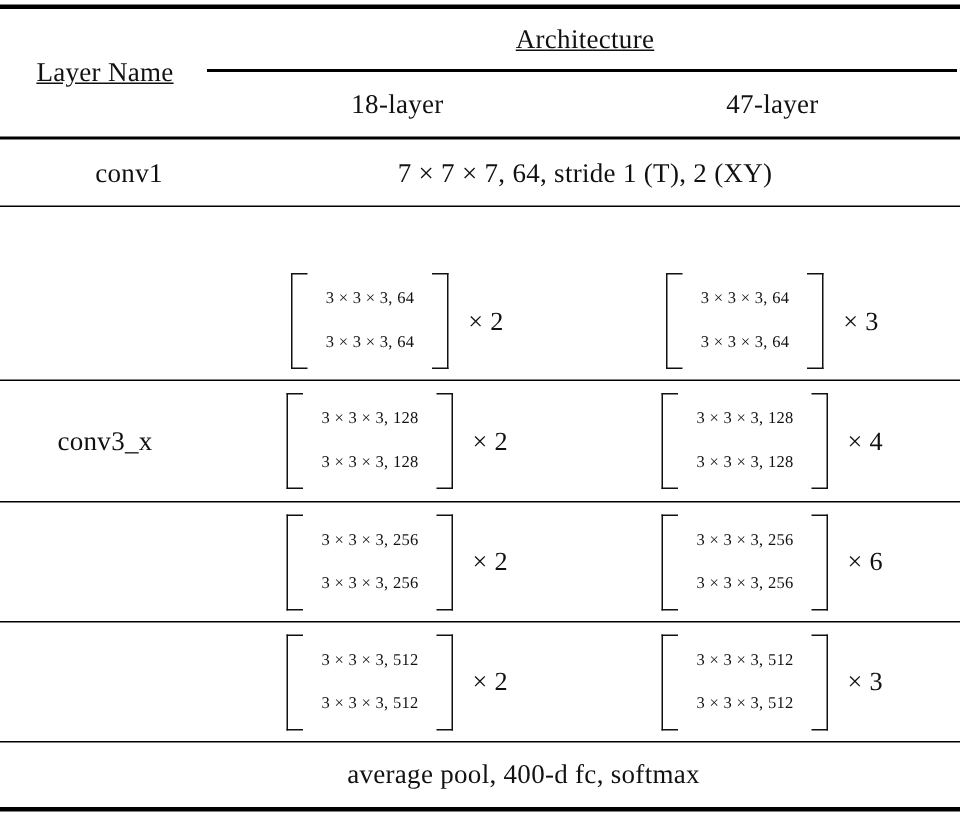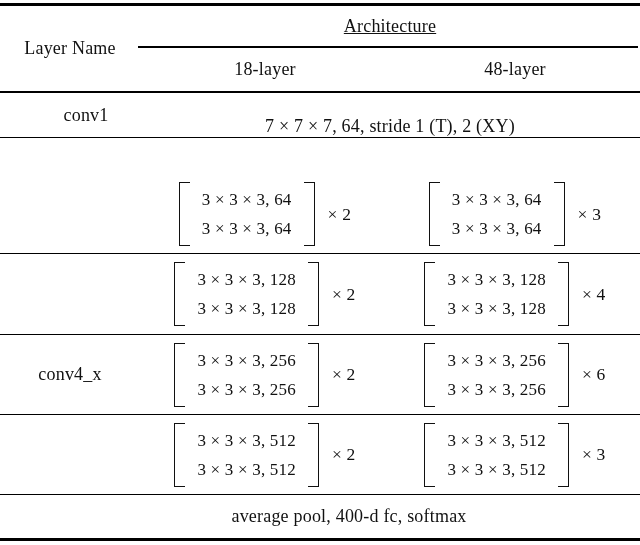--- a/index.html
+++ b/index.html
@@ -47,21 +47,21 @@
   .bracket.right {
     border-right: 1.6px solid #111;
     border-top: 1.6px solid #111;
     border-bottom: 1.6px solid #111;
   }
   .matrix-lines {
     display: flex;
     flex-direction: column;
     justify-content: center;
     padding: 0 12px;
-    font-size: 17px;
+    font-size: 11px;
   }
   .matrix-lines .mline {
     line-height: 29px;
     text-align: center;
   }
   .mult {
     margin-left: 13px;
     font-size: 17.5px;
   }
 </style>
@@ -73,27 +73,27 @@
   <div class="rule" style="left:0; top:3px; width:640px; height:3px;"></div>
   <div class="rule" style="left:138px; top:46px; width:500px; height:1.5px;"></div>
   <div class="rule" style="left:0; top:91px; width:640px; height:2px;"></div>
   <div class="rule" style="left:0; top:137px; width:640px; height:1.3px;"></div>
   <div class="rule" style="left:0; top:253px; width:640px; height:1.3px;"></div>
   <div class="rule" style="left:0; top:334px; width:640px; height:1.3px;"></div>
   <div class="rule" style="left:0; top:414px; width:640px; height:1.3px;"></div>
   <div class="rule" style="left:0; top:494px; width:640px; height:1.3px;"></div>
   <div class="rule" style="left:0; top:538px; width:640px; height:3px;"></div>
 
-  <div class="cell" style="left:0; top:6px; width:140px; height:85px;">Layer Name</div>
+  <div class="cell" style="left:0; top:6px; width:140px; height:85px;text-decoration:underline;">Layer Name</div>
   <div class="cell" style="left:140px; top:6px; width:500px; height:40px;text-decoration:underline;">Architecture</div>
   <div class="cell" style="left:140px; top:48px; width:250px; height:42px;">18-layer</div>
-  <div class="cell" style="left:390px; top:48px; width:250px; height:42px;">48-layer</div>
+  <div class="cell" style="left:390px; top:48px; width:250px; height:42px;">47-layer</div>
 
   <div class="cell" style="left:16px; top:93px; width:140px; height:44px;">conv1</div>
-  <div class="cell" style="left:140px; top:104px; width:500px; height:44px;">7 × 7 × 7, 64, stride 1 (T), 2 (XY)</div>
+  <div class="cell" style="left:140px; top:93px; width:500px; height:44px;">7 × 7 × 7, 64, stride 1 (T), 2 (XY)</div>
 
   <div class="cell" style="left:140px; top:175px; width:250px; height:78px;">
     <div class="matrix-block">
       <div class="bracket left"></div>
       <div class="matrix-lines">
         <div class="mline">3 × 3 × 3, 64</div>
         <div class="mline">3 × 3 × 3, 64</div>
       </div>
       <div class="bracket right"></div>
       <div class="mult">× 2</div>
@@ -104,20 +104,21 @@
       <div class="bracket left"></div>
       <div class="matrix-lines">
         <div class="mline">3 × 3 × 3, 64</div>
         <div class="mline">3 × 3 × 3, 64</div>
       </div>
       <div class="bracket right"></div>
       <div class="mult">× 3</div>
     </div>
   </div>
 
+  <div class="cell" style="left:0; top:254px; width:140px; height:80px;">conv3_x</div>
   <div class="cell" style="left:140px; top:254px; width:250px; height:80px;">
     <div class="matrix-block">
       <div class="bracket left"></div>
       <div class="matrix-lines">
         <div class="mline">3 × 3 × 3, 128</div>
         <div class="mline">3 × 3 × 3, 128</div>
       </div>
       <div class="bracket right"></div>
       <div class="mult">× 2</div>
     </div>
@@ -127,21 +128,20 @@
       <div class="bracket left"></div>
       <div class="matrix-lines">
         <div class="mline">3 × 3 × 3, 128</div>
         <div class="mline">3 × 3 × 3, 128</div>
       </div>
       <div class="bracket right"></div>
       <div class="mult">× 4</div>
     </div>
   </div>
 
-  <div class="cell" style="left:0; top:335px; width:140px; height:79px;">conv4_x</div>
   <div class="cell" style="left:140px; top:335px; width:250px; height:79px;">
     <div class="matrix-block">
       <div class="bracket left"></div>
       <div class="matrix-lines">
         <div class="mline">3 × 3 × 3, 256</div>
         <div class="mline">3 × 3 × 3, 256</div>
       </div>
       <div class="bracket right"></div>
       <div class="mult">× 2</div>
     </div>

